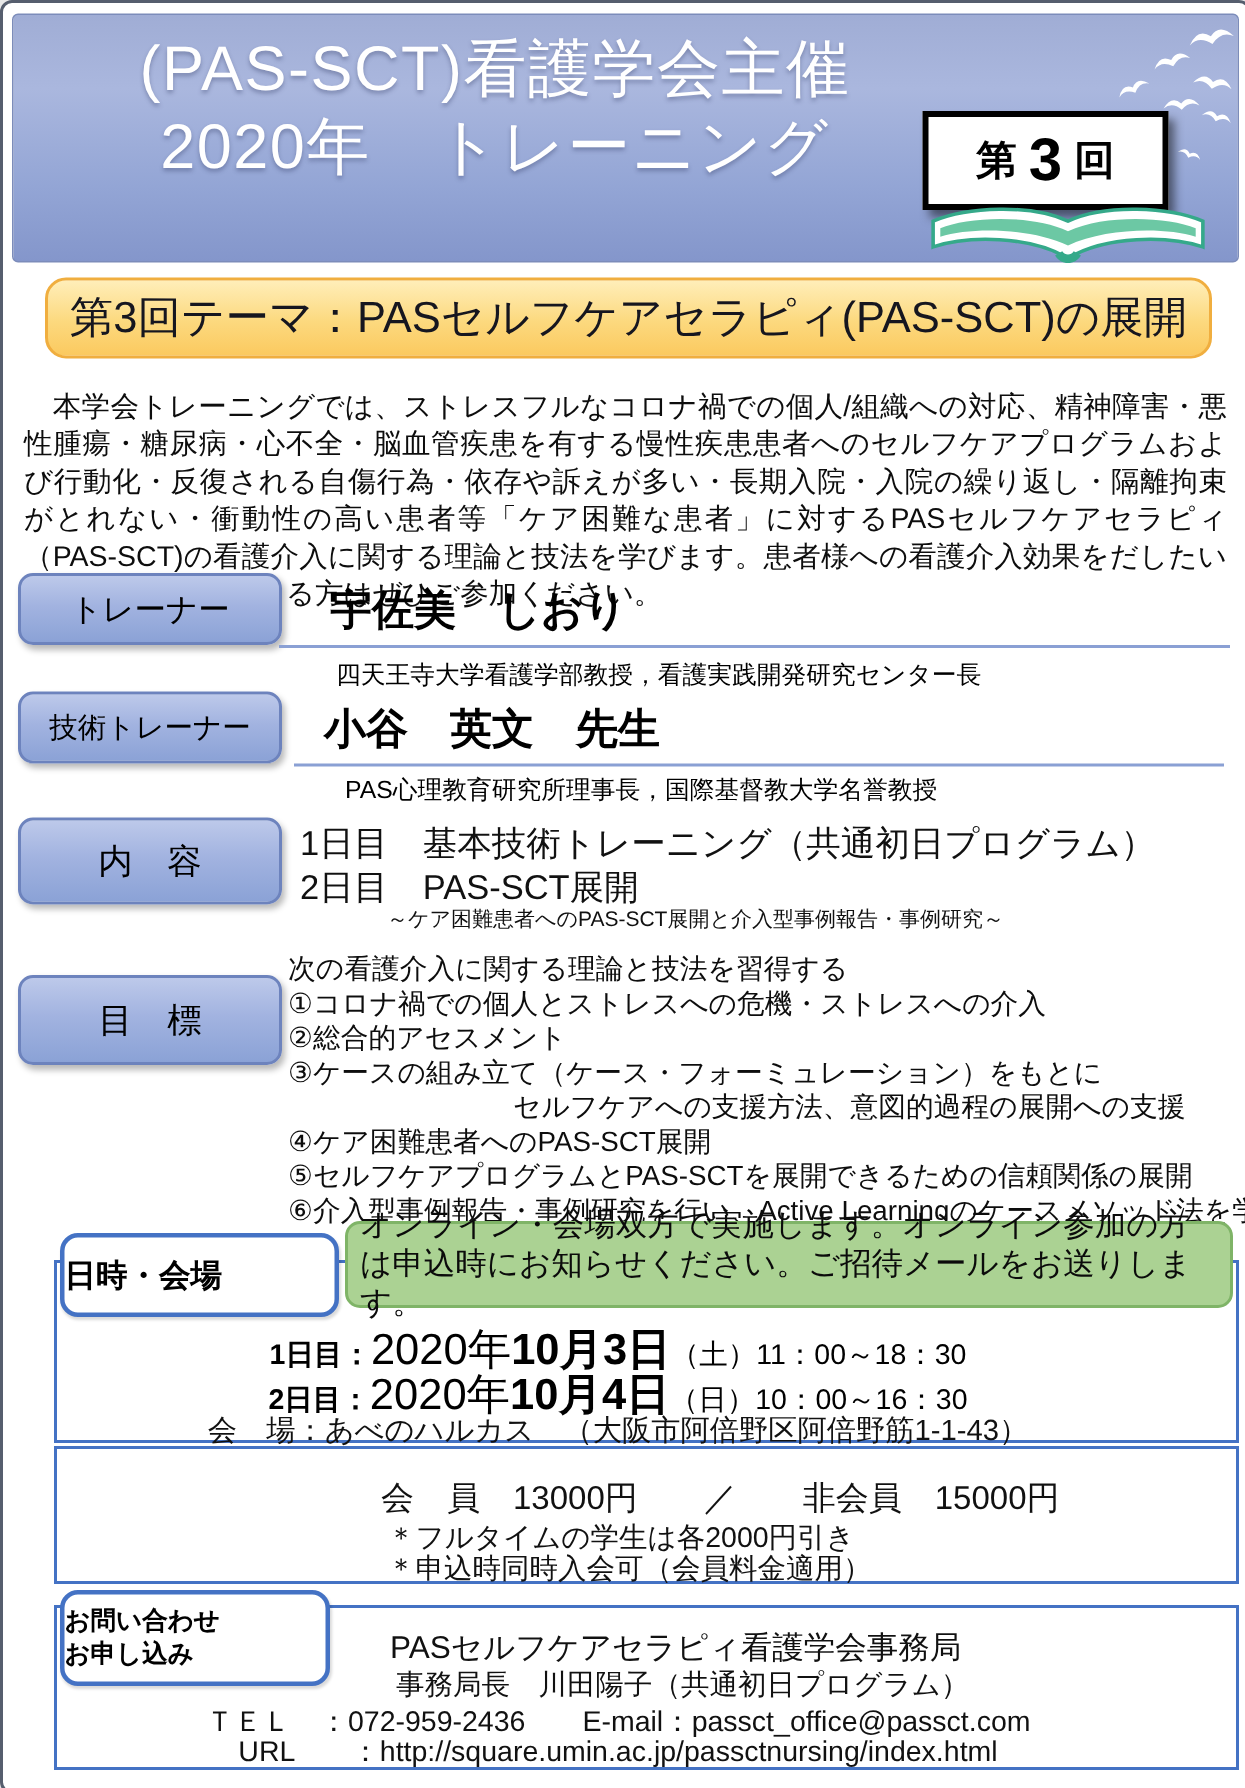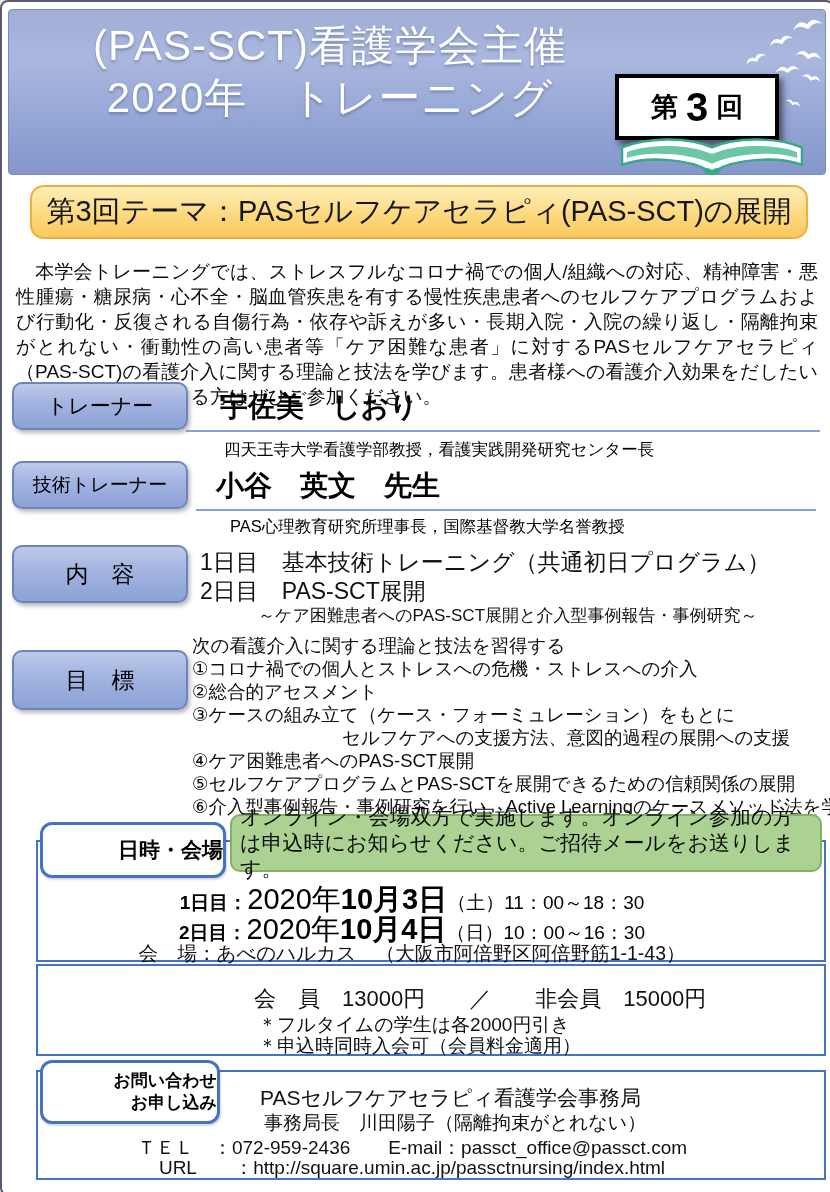--- a/index.html
+++ b/index.html
@@ -63,34 +63,34 @@
   .t-line{position:absolute;height:0;border-top:2px solid #8aa0d4;}
   .line1{left:184px;top:428px;width:634px;}
   .line2{left:194px;top:507px;width:620px;}
   .t-cred{position:absolute;font-size:16.5px;color:#000;white-space:nowrap;}
   .cred1{left:222px;top:437px;}
   .cred2{left:228px;top:514px;}
   
   .content-line{position:absolute;left:198px;font-size:23px;font-weight:500;white-space:nowrap;}
   .cl1{top:545px;text-align:center;}
   .cl2{top:574px;}
-  .content-sub{position:absolute;left:256px;top:602px;font-size:17px;font-weight:500;white-space:nowrap;}
+  .content-sub{position:absolute;left:256px;top:602px;font-size:14px;font-weight:500;white-space:nowrap;}
   
   .goal-line{position:absolute;left:190px;font-size:18.5px;white-space:nowrap;color:#0d0d0d;}
   .g0{top:631px;} .g1{top:654px;} .g2{top:677px;} .g3{top:700px;}
   .g4{top:723px;left:340px;} .g5{top:746px;} .g6{top:769px;} .g7{top:792px;}
   
   .obox{position:absolute;left:34px;width:786px;background:#fff;border:2px solid #4472c4;}
   .box-sched{top:838px;height:118px;}
   .box-fee{top:962px;height:88px;}
   .box-contact{top:1068px;height:106px;}
   
   .wlabel{
     position:absolute;left:38px;background:#fff;border:3px solid #4472c4;border-radius:12px;
-    display:flex;flex-direction:column;align-items:flex-end;justify-content:center;
+    display:flex;flex-direction:column;align-items:flex-start;justify-content:center;
     font-weight:bold;color:#000;z-index:3;box-shadow:1px 2px 2px rgba(0,0,0,.15);
   }
   .wl-sched{top:820px;width:180px;height:50px;font-size:21px;}
   .wl-fee{top:955px;width:174px;height:52px;}
   .wl-fee .main{font-size:20px;line-height:22px;}
   .wl-fee .sub{font-size:13.5px;line-height:16px;}
   .wl-contact{top:1058px;width:174px;height:58px;font-size:17px;line-height:22px;}
   
   .notice{
     position:absolute;left:228px;top:812px;width:592px;height:58px;z-index:2;
@@ -215,17 +215,17 @@
   <div class="fee-line">会　員　13000円　　／　　非会員　15000円</div>
   <div class="fee-note fn1">＊フルタイムの学生は各2000円引き</div>
   <div class="fee-note fn2">＊申込時同時入会可（会員料金適用）</div>
 
   <div class="obox box-contact"></div>
   <div class="wlabel wl-contact">
     <span>お問い合わせ</span>
     <span>お申し込み</span>
   </div>
   <div class="c-org">PASセルフケアセラピィ看護学会事務局</div>
-  <div class="c-dir">事務局長　川田陽子（隔離拘束がとれない）</div>
+  <div class="c-dir">事務局長　川田陽子（共通初日プログラム）</div>
   <div class="c-tel">ＴＥＬ　：072-959-2436　　E-mail：passct_office@passct.com</div>
   <div class="c-url">URL　　：http://square.umin.ac.jp/passctnursing/index.html</div>
 
 </div>
 
 </body></html>

